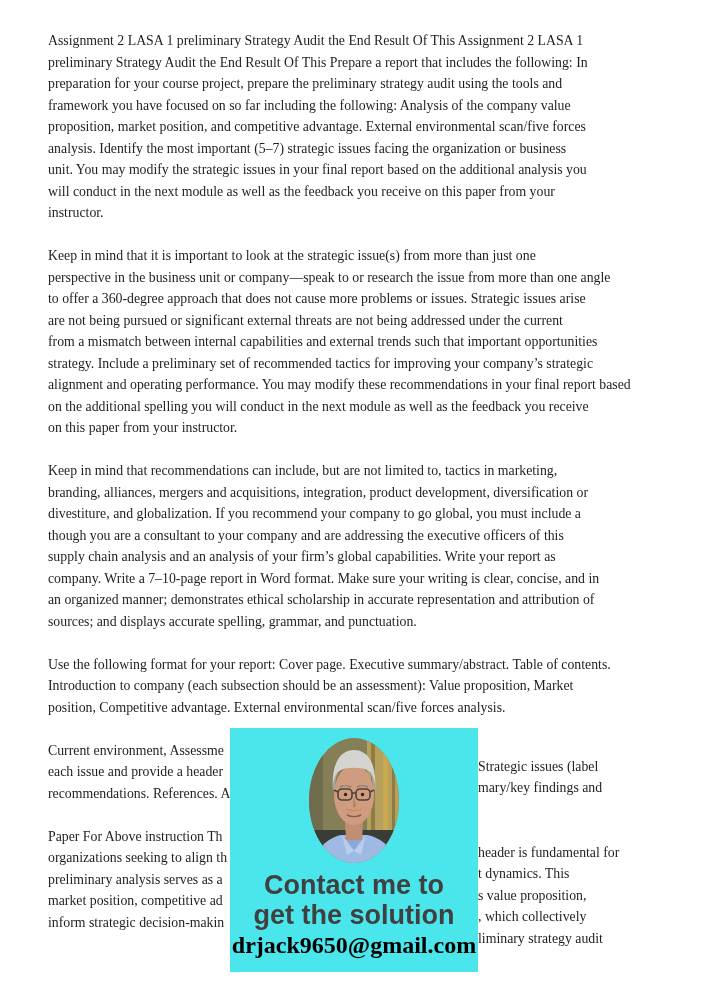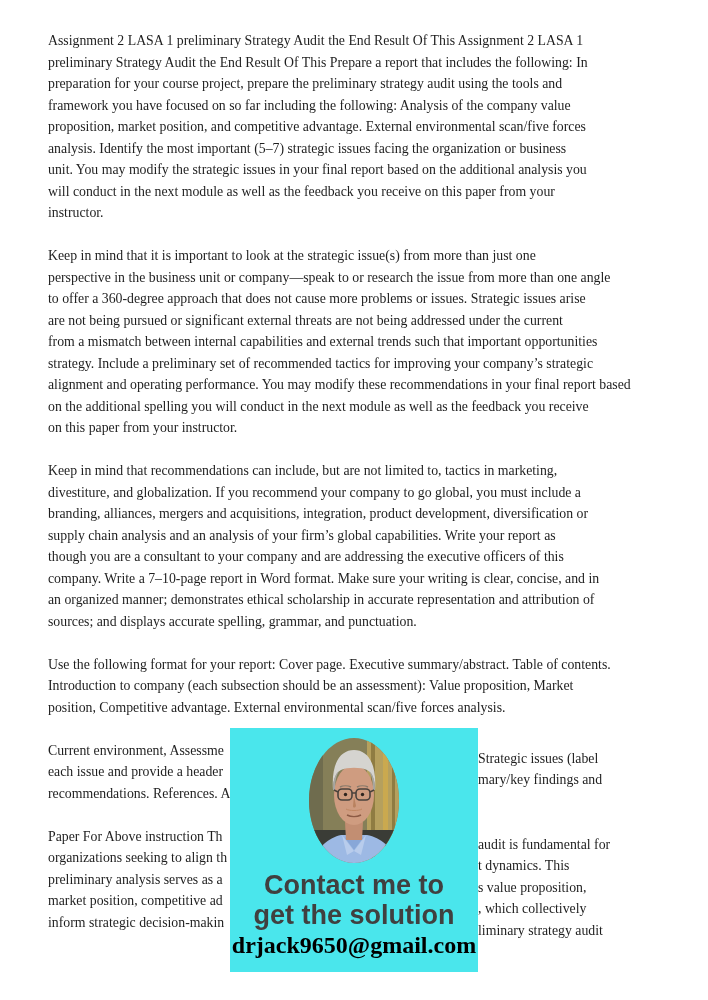--- a/index.html
+++ b/index.html
@@ -12,21 +12,21 @@
   }
   .page{
     position:absolute;left:0;top:0;width:572px;height:1000px;background:#ffffff;
   }
   .doc-text{
     position:absolute;left:48px;top:30px;width:616px;
     font-size:13.8px;line-height:21.5px;color:#1e1e1e;
   }
   .paragraph{margin:0 0 21.5px 0;}
   .line{white-space:nowrap;height:21.5px;position:relative;}
-  .line .frag-right{position:absolute;left:430px;top:8px;white-space:nowrap;}
+  .line .frag-right{position:absolute;left:430px;top:16px;white-space:nowrap;}
   .overlay-card{
     position:absolute;left:230px;top:728px;width:248px;height:244px;
     display:flex;flex-direction:column;align-items:center;
     z-index:5;
   }
   .portrait-wrap{
     margin-top:10px;width:90px;height:125px;border-radius:50%;overflow:hidden;flex:none;
   }
   .contact-heading{
     margin-top:7px;
@@ -64,40 +64,40 @@
         <div class="line">to offer a 360-degree approach that does not cause more problems or issues. Strategic issues arise</div>
         <div class="line">are not being pursued or significant external threats are not being addressed under the current</div>
         <div class="line">from a mismatch between internal capabilities and external trends such that important opportunities</div>
         <div class="line">strategy. Include a preliminary set of recommended tactics for improving your company’s strategic</div>
         <div class="line">alignment and operating performance. You may modify these recommendations in your final report based</div>
         <div class="line">on the additional spelling you will conduct in the next module as well as the feedback you receive</div>
         <div class="line">on this paper from your instructor.</div>
       </div>
       <div class="paragraph">
         <div class="line">Keep in mind that recommendations can include, but are not limited to, tactics in marketing,</div>
+        <div class="line">branding, alliances, mergers and acquisitions, integration, product development, diversification or</div>
         <div class="line">divestiture, and globalization. If you recommend your company to go global, you must include a</div>
-        <div class="line">branding, alliances, mergers and acquisitions, integration, product development, diversification or</div>
+        <div class="line">though you are a consultant to your company and are addressing the executive officers of this</div>
         <div class="line">supply chain analysis and an analysis of your firm’s global capabilities. Write your report as</div>
-        <div class="line">though you are a consultant to your company and are addressing the executive officers of this</div>
         <div class="line">company. Write a 7–10-page report in Word format. Make sure your writing is clear, concise, and in</div>
         <div class="line">an organized manner; demonstrates ethical scholarship in accurate representation and attribution of</div>
         <div class="line">sources; and displays accurate spelling, grammar, and punctuation.</div>
       </div>
       <div class="paragraph">
         <div class="line">Use the following format for your report: Cover page. Executive summary/abstract. Table of contents.</div>
         <div class="line">Introduction to company (each subsection should be an assessment): Value proposition, Market</div>
         <div class="line">position, Competitive advantage. External environmental scan/five forces analysis.</div>
       </div>
       <div class="paragraph">
         <div class="line"><span class="frag-left">Current environment, Assessme</span><span class="frag-right">Strategic issues (label</span></div>
         <div class="line"><span class="frag-left">each issue and provide a header</span><span class="frag-right">mary/key findings and</span></div>
         <div class="line"><span class="frag-left">recommendations. References. A</span><span class="frag-right"></span></div>
       </div>
       <div class="paragraph">
-        <div class="line"><span class="frag-left">Paper For Above instruction Th</span><span class="frag-right">audit is fundamental for</span></div>
+        <div class="line"><span class="frag-left">Paper For Above instruction Th</span><span class="frag-right">header is fundamental for</span></div>
         <div class="line"><span class="frag-left">organizations seeking to align th</span><span class="frag-right">t dynamics. This</span></div>
         <div class="line"><span class="frag-left">preliminary analysis serves as a</span><span class="frag-right">s value proposition,</span></div>
         <div class="line"><span class="frag-left">market position, competitive ad</span><span class="frag-right">, which collectively</span></div>
         <div class="line"><span class="frag-left">inform strategic decision-makin</span><span class="frag-right">liminary strategy audit</span></div>
       </div>
     </div>
 
   <div class="overlay-card" id="overlay-card" style="background: rgb(74, 230, 236);">
     <div class="portrait-wrap">
       <svg width="90" height="125" viewBox="0 0 90 125" xmlns="http://www.w3.org/2000/svg">

